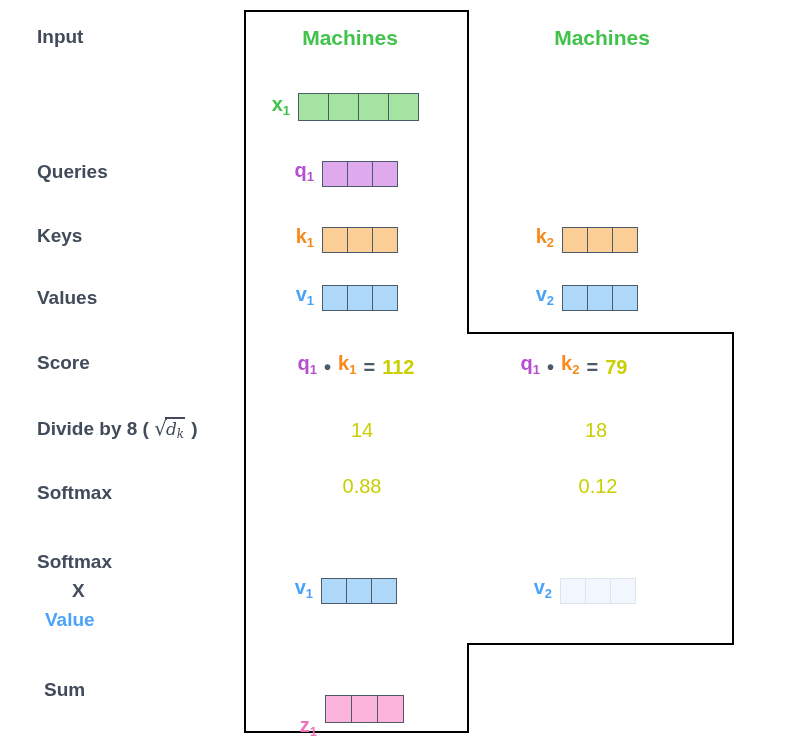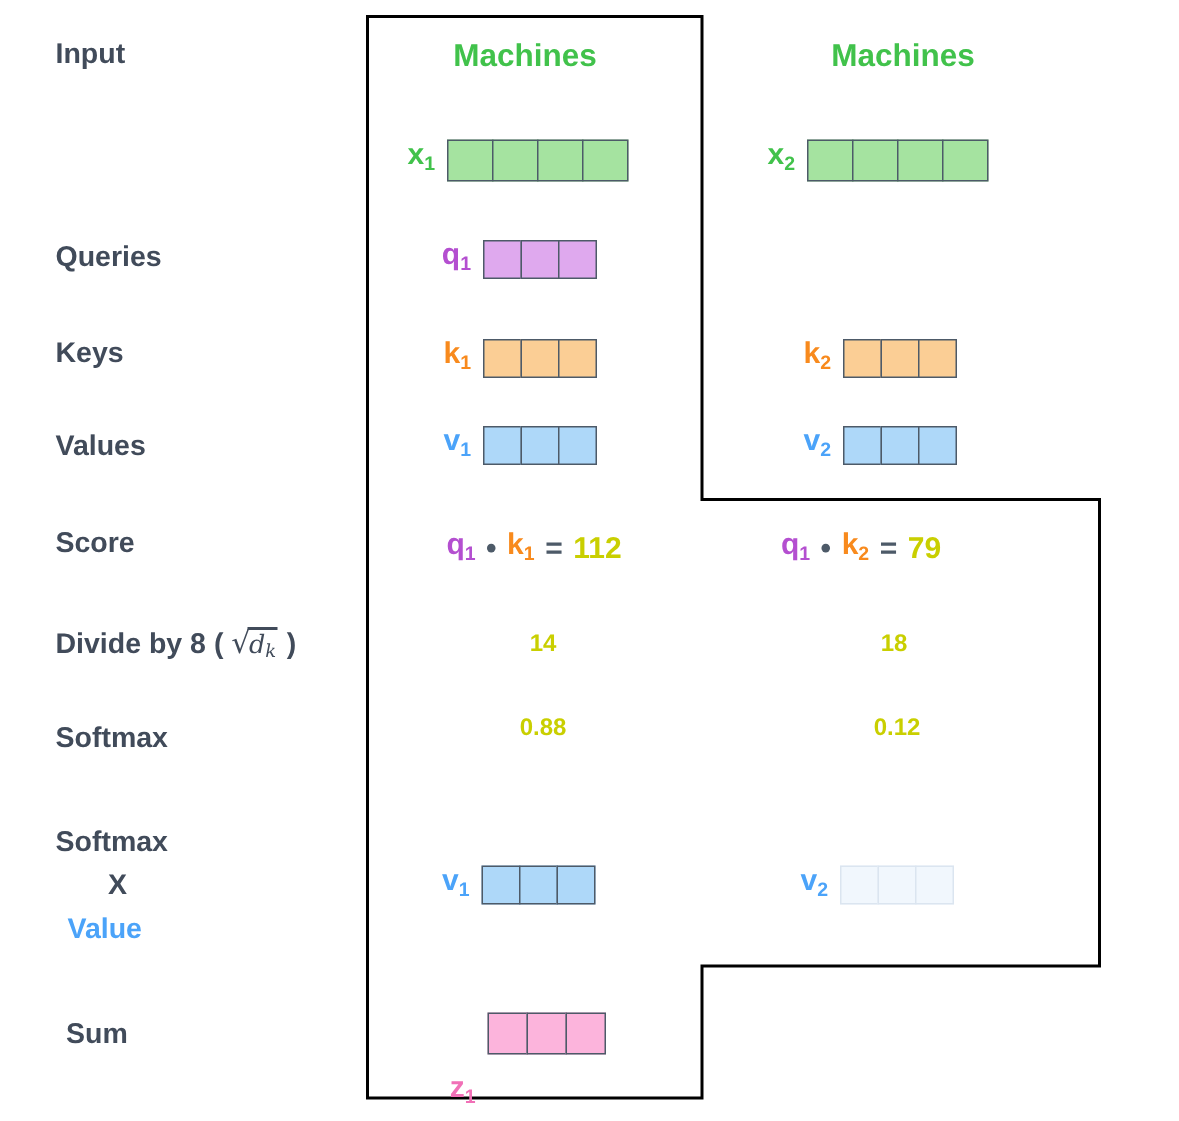--- a/index.html
+++ b/index.html
@@ -33,21 +33,21 @@
   
   .colheader{
     position:absolute;top:26px;
     transform:translateX(-50%);
     font-size:21px;font-weight:bold;
     color:var(--green-text);
     white-space:nowrap;
   }
 
   
-  .vecrow{position:absolute;display:flex;align-items:flex-start;}
+  .vecrow{position:absolute;display:flex;align-items:center;}
   .veclabel{
     display:inline-block;width:40px;margin-right:8px;
     text-align:right;font-size:20px;font-weight:bold;line-height:20px;
     white-space:nowrap;
   }
   .veclabel sub{font-size:13px;vertical-align:-4px;}
   .cells{display:flex;}
   .cell{display:block;border:1px solid var(--cell-border);box-sizing:border-box;}
   .cell + .cell{margin-left:-1px;}
 
@@ -72,21 +72,21 @@
 
   
   .eqline{
     position:absolute;transform:translateX(-50%);
     display:flex;align-items:center;gap:7px;
     font-size:20px;font-weight:bold;white-space:nowrap;line-height:22px;
   }
   .eqline sub{font-size:13px;vertical-align:-4px;}
   .valline{
     position:absolute;transform:translateX(-50%);
-    font-size:16px;font-weight:bold;color:var(--score-text);
+    font-size:20px;font-weight:normal;color:var(--score-text);
     line-height:22px;white-space:nowrap;
   }
 </style>
 </head>
 <body>
 
 <div id="canvas">
 
   <svg id="outline" width="786" height="747" viewBox="0 0 786 747">
     <path d="M 245 11 L 468 11 L 468 333 L 733 333 L 733 644 L 468 644 L 468 732 L 245 732 Z" fill="none" stroke="#000000" stroke-width="2"></path>
@@ -146,29 +146,20 @@
   </div>
   <div class="vecrow" style="left:274px;top:284px">
     <span class="veclabel t-blue"><span>v</span><sub>1</sub></span>
     <span class="cells sz-3 fill-blue">
         <span class="cell"></span>
         <span class="cell"></span>
         <span class="cell"></span>
       </span>
   </div>
 
-  <div class="vecrow" style="left:490px;top:93px">
-    <span class="veclabel t-green"><span>x</span><sub>2</sub></span>
-    <span class="cells sz-x fill-green">
-        <span class="cell"></span>
-        <span class="cell"></span>
-        <span class="cell"></span>
-        <span class="cell"></span>
-      </span>
-  </div>
   <div class="vecrow" style="left:514px;top:226px">
     <span class="veclabel t-orange"><span>k</span><sub>2</sub></span>
     <span class="cells sz-3 fill-orange">
         <span class="cell"></span>
         <span class="cell"></span>
         <span class="cell"></span>
       </span>
   </div>
   <div class="vecrow" style="left:514px;top:284px">
     <span class="veclabel t-blue"><span>v</span><sub>2</sub></span>

